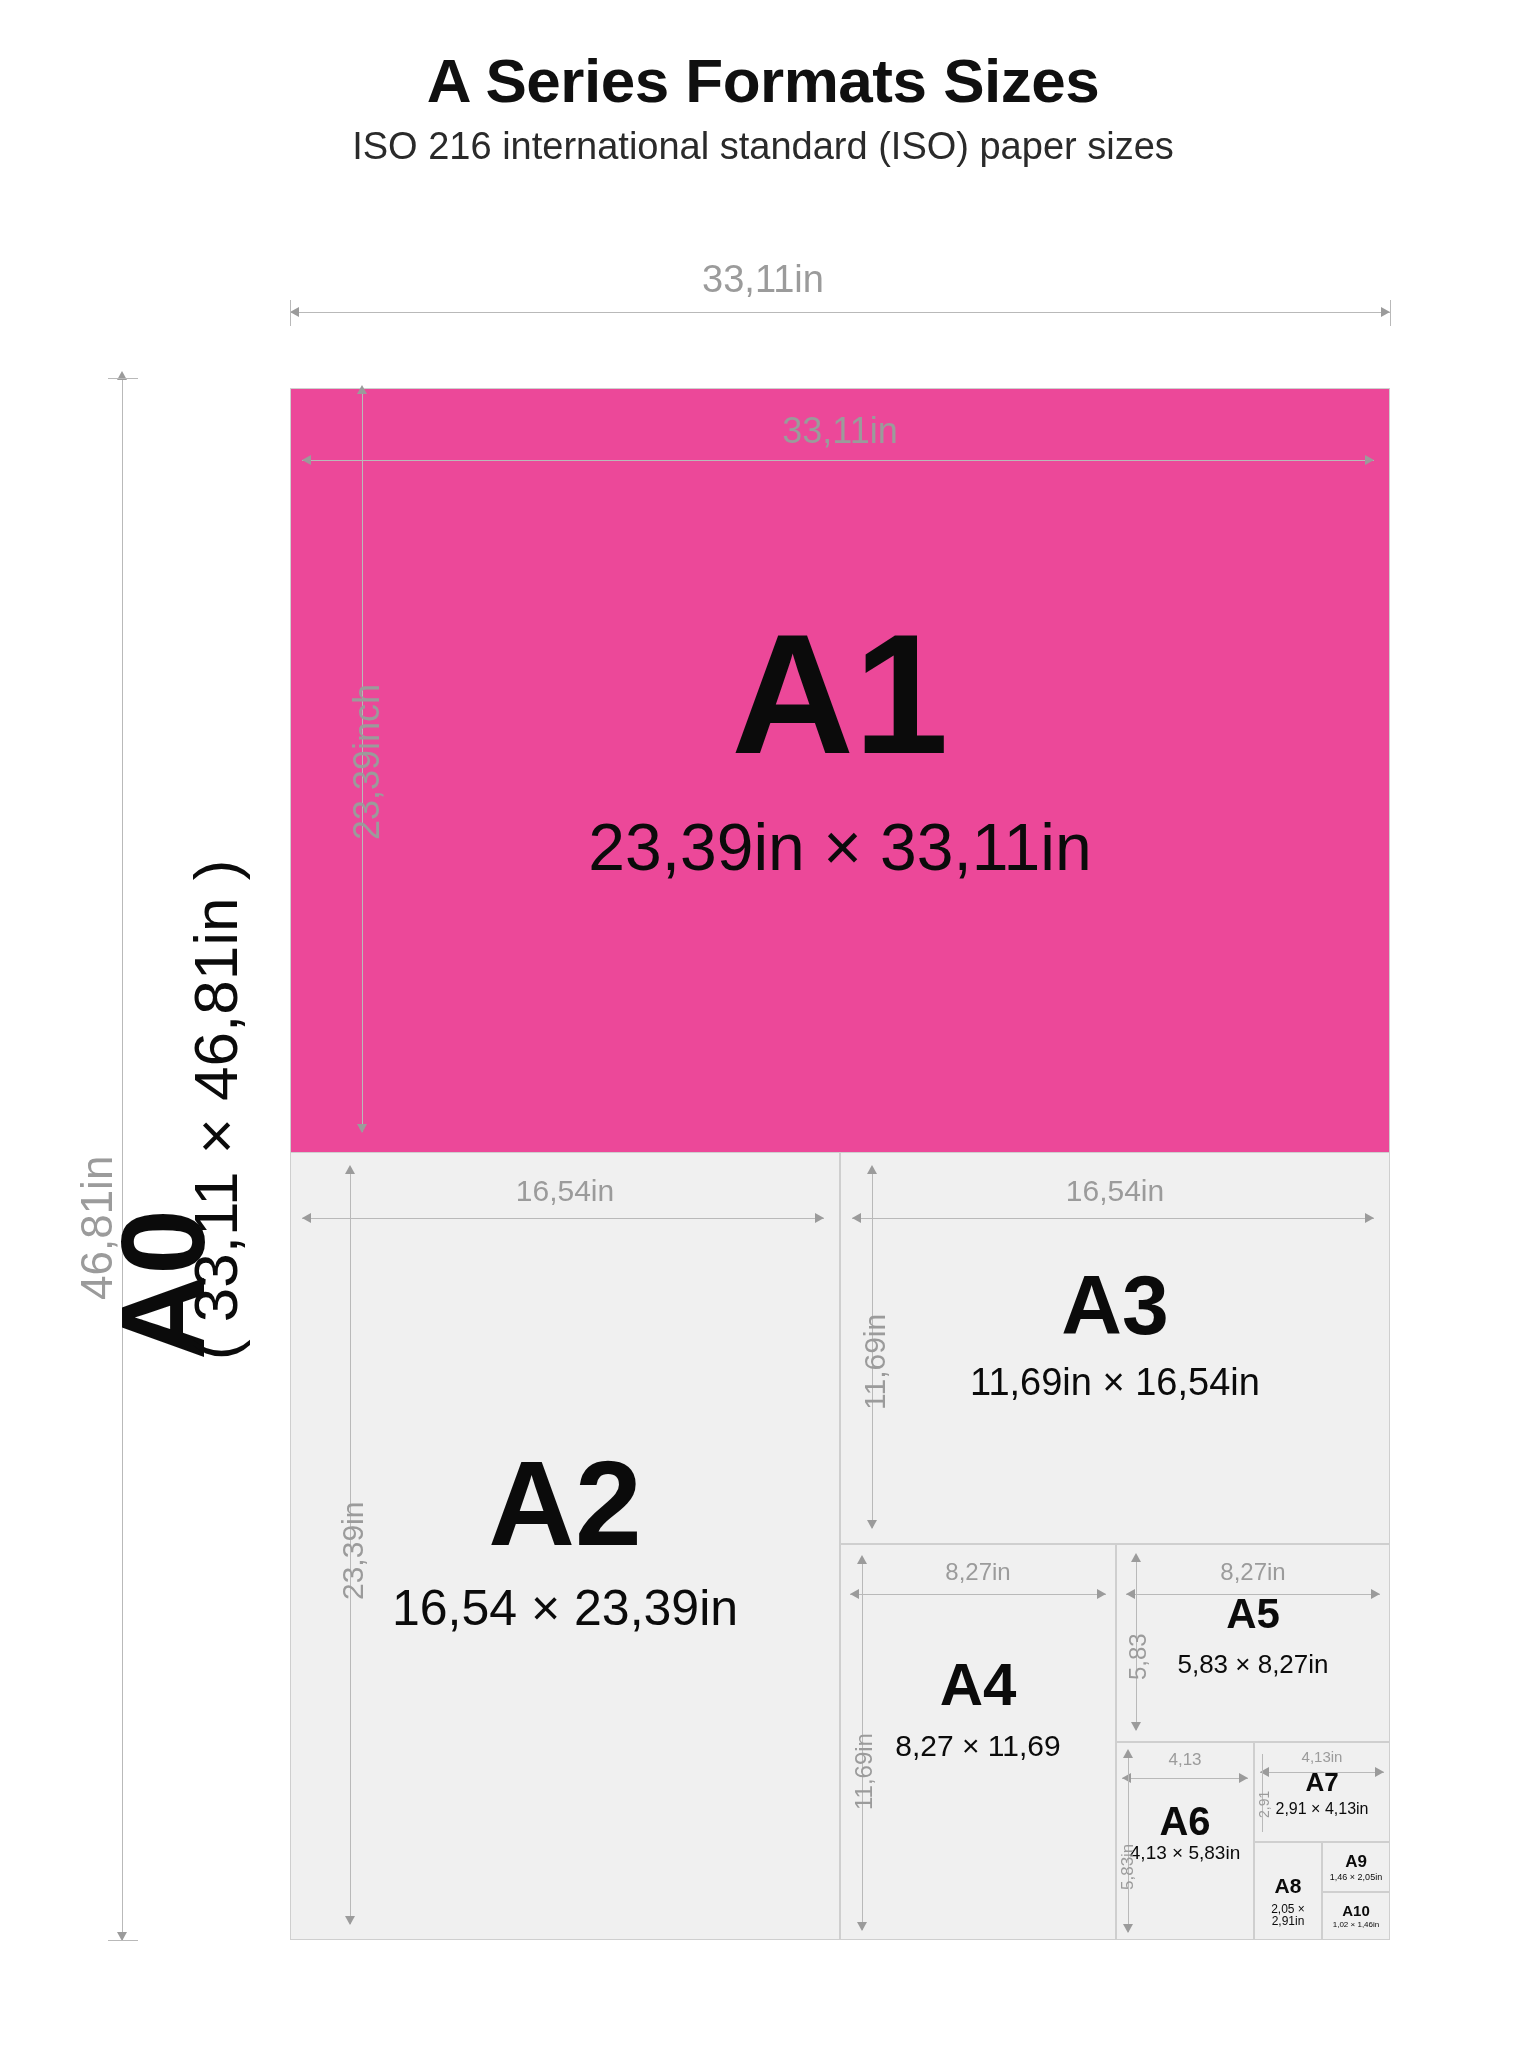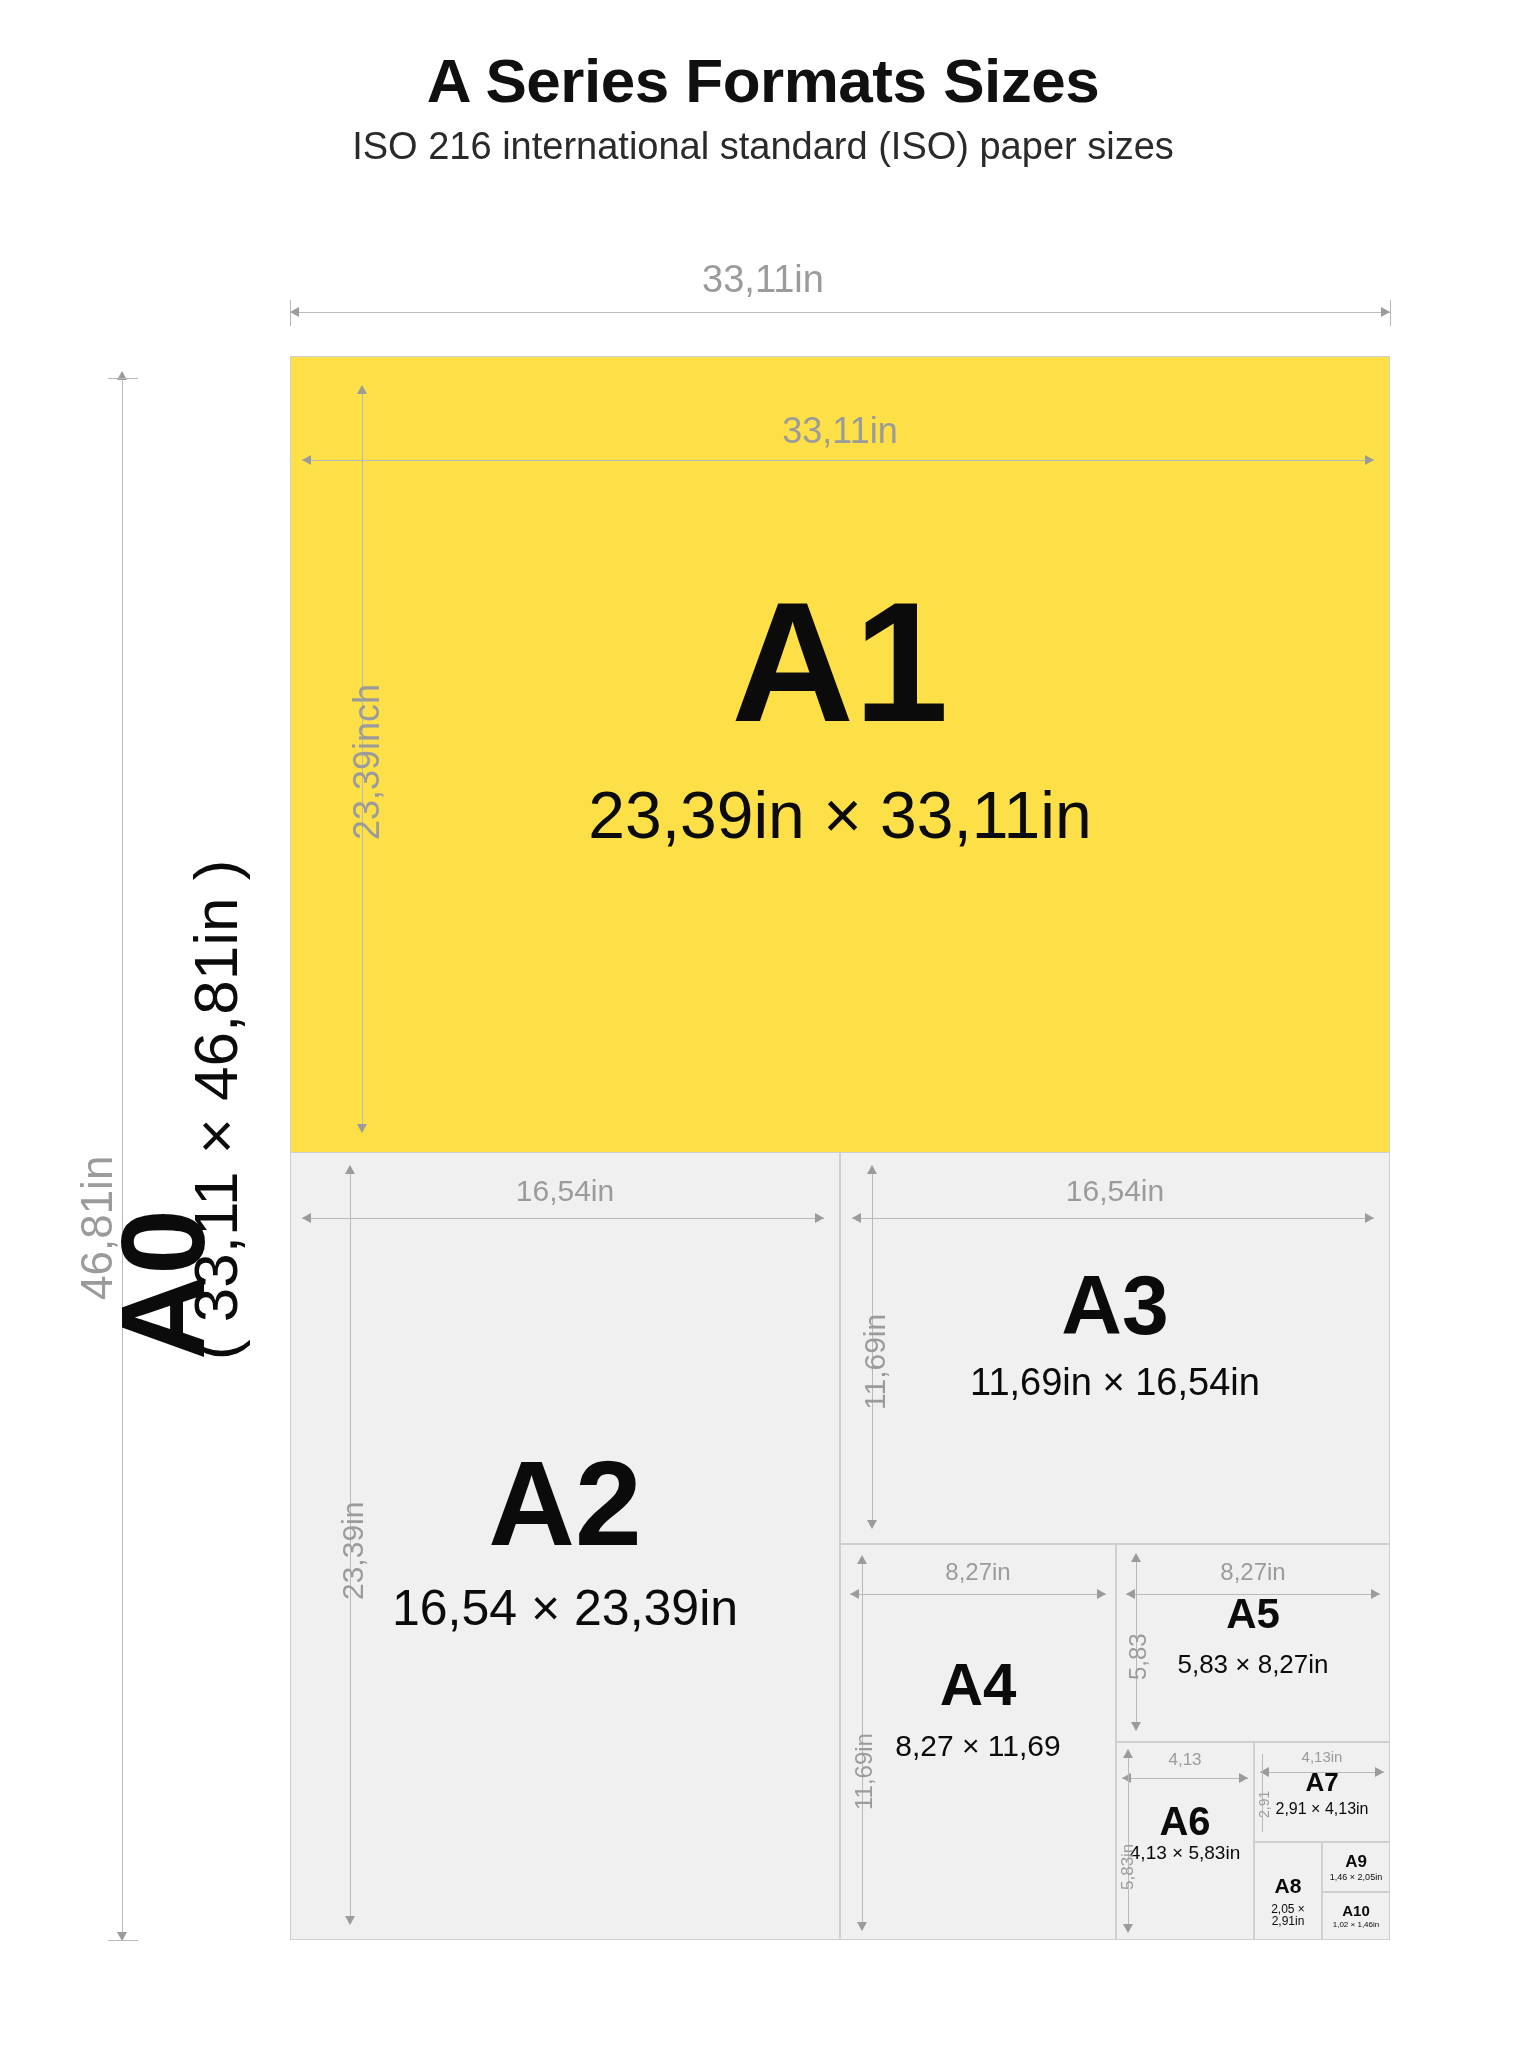--- a/index.html
+++ b/index.html
@@ -180,21 +180,21 @@
   <div class="arrow up" style="left:117px; top:371px;"></div>
   <div class="arrow down" style="left:117px; top:1932px;"></div>
   <div class="tick-h" style="left:108px; top:378px; width:30px;"></div>
   <div class="tick-h" style="left:108px; top:1940px; width:30px;"></div>
 
   <div id="a0-height-text">46,81in</div>
 
   <div id="a0-label">A0</div>
   <div id="a0-sub">( 33,11 × 46,81in )</div>
 
-  <div class="sheet" style="left:290px; top:356px; width:1100px; height:932px; background:#fde047;">
+  <div class="sheet" style="left:290px; top:388px; width:1100px; height:932px; background:#ec4899;">
     <div class="sheet-label" style="left:0; top:220px; font-size:170px;">A1</div>
     <div class="sheet-dims" style="left:0; top:425px; font-size:66px;">23,39in × 33,11in</div>
   </div>
 
   <div class="dim-text" style="left:290px; top:410px; width:1100px; text-align:center; font-size:36px;">33,11in</div>
   <div class="dim-line-h" style="left:302px; top:460px; width:1072px;"></div>
   <div class="arrow left" style="left:302px; top:455px;"></div>
   <div class="arrow right" style="left:1365px; top:455px;"></div>
 
   <div class="dim-line-v" style="left:362px; top:392px; height:740px;"></div>

